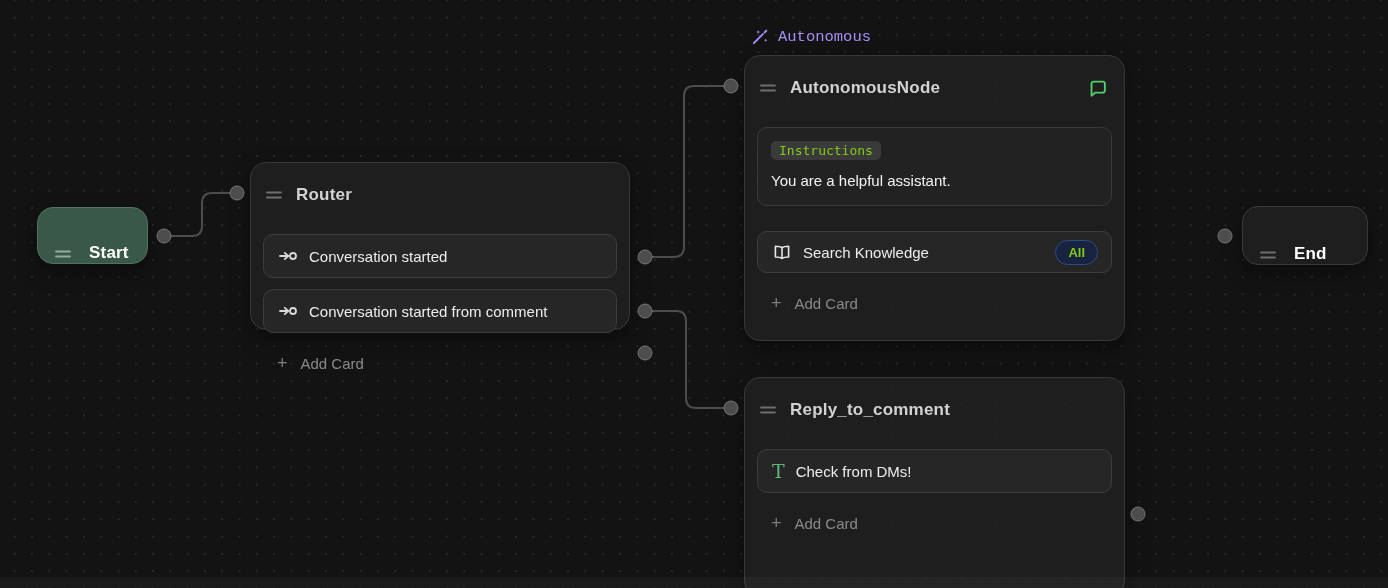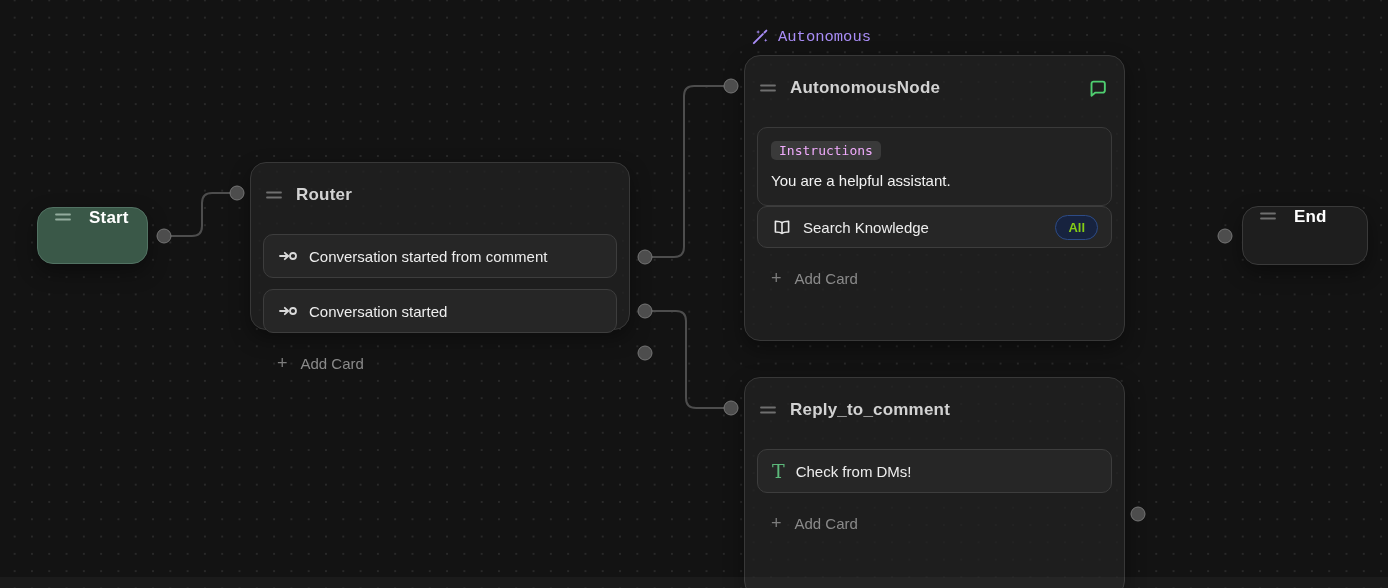--- a/index.html
+++ b/index.html
@@ -30,32 +30,32 @@
     color:#ededed;font-size:15px;
   }
   .card + .card{margin-top:11px;}
   .card-label{white-space:nowrap;}
   .instructions-card{
     box-sizing:border-box;height:79px;background:#222222;border:1px solid #3a3a3a;
     border-radius:10px;padding:13px 13px;
   }
   .instructions-badge{
     display:inline-block;font-family:"DejaVu Sans Mono",monospace;font-size:13px;
-    color:#f0abfc;background:#3a3a3a;border-radius:5px;padding:2px 8px;
+    color:#84cc16;background:#3a3a3a;border-radius:5px;padding:2px 8px;
   }
   .instructions-text{margin-top:12px;color:#f2f2f2;font-size:15px;}
-  .search-card{height:42px;}
+  .search-card{margin-top:25px;height:42px;}
   .badge-all{
     margin-left:auto;background:#17233f;border:1px solid #2d4b86;color:#84cc16;
     font-size:13px;font-weight:bold;border-radius:999px;padding:4px 12px;
   }
   .add-card{display:flex;align-items:center;gap:13px;margin:21px 0 0 26px;color:#8a8a8a;font-size:15px;}
   .plus{font-size:18px;line-height:1;color:#7d7d7d;font-weight:400;}
   .endpoint{
-    position:absolute;z-index:2;box-sizing:border-box;display:flex;align-items:flex-start;gap:17px;
+    position:absolute;z-index:2;box-sizing:border-box;display:flex;align-items:flex-end;gap:17px;
     border-radius:16px;padding:0 16px;box-shadow:0 8px 20px rgba(0,0,0,.38);
   }
   .endpoint .node-title{color:#ffffff;}
   .start{left:37px;top:207px;width:111px;height:57px;background:#3a5848;border:1px solid #527263;}
   .end{left:1242px;top:206px;width:126px;height:59px;background:#1e1e1e;border:1px solid #3a3a3a;}
   .port{
     position:absolute;z-index:3;width:15px;height:15px;border-radius:50%;
     background:#4d4d4d;border:1.5px solid #757575;box-sizing:border-box;
     transform:translate(-50%,-50%);
   }
@@ -97,29 +97,29 @@
       </svg>
       <span class="node-title">Router</span>
     </div>
     <div class="cards">
       <div class="card">
         <svg width="20" height="20" viewBox="0 0 20 20">
           <line x1="2" y1="10" x2="9.5" y2="10" stroke="#d9d9d9" stroke-width="1.8" stroke-linecap="round"></line>
           <path d="M6.8 6.8 L10.2 10 L6.8 13.2" fill="none" stroke="#d9d9d9" stroke-width="1.8" stroke-linecap="round" stroke-linejoin="round"></path>
           <circle cx="15" cy="10" r="3" fill="none" stroke="#d9d9d9" stroke-width="1.8"></circle>
         </svg>
-        <span class="card-label">Conversation started from comment</span>
+        <span class="card-label">Conversation started</span>
       </div>
       <div class="card">
         <svg width="20" height="20" viewBox="0 0 20 20">
           <line x1="2" y1="10" x2="9.5" y2="10" stroke="#d9d9d9" stroke-width="1.8" stroke-linecap="round"></line>
           <path d="M6.8 6.8 L10.2 10 L6.8 13.2" fill="none" stroke="#d9d9d9" stroke-width="1.8" stroke-linecap="round" stroke-linejoin="round"></path>
           <circle cx="15" cy="10" r="3" fill="none" stroke="#d9d9d9" stroke-width="1.8"></circle>
         </svg>
-        <span class="card-label">Conversation started</span>
+        <span class="card-label">Conversation started from comment</span>
       </div>
     </div>
     <div class="add-card">
       <span class="plus">+</span>
       <span>Add Card</span>
     </div>
   </div>
 
   <div class="node-tag">
     <svg width="19" height="19" viewBox="0 0 20 20">

